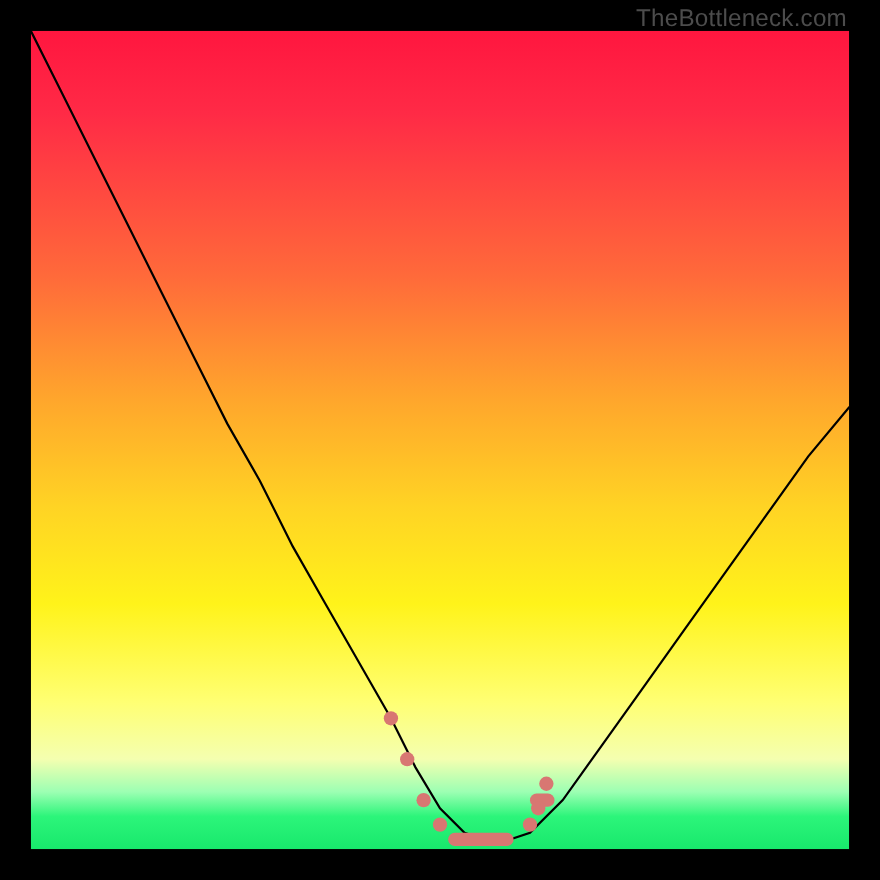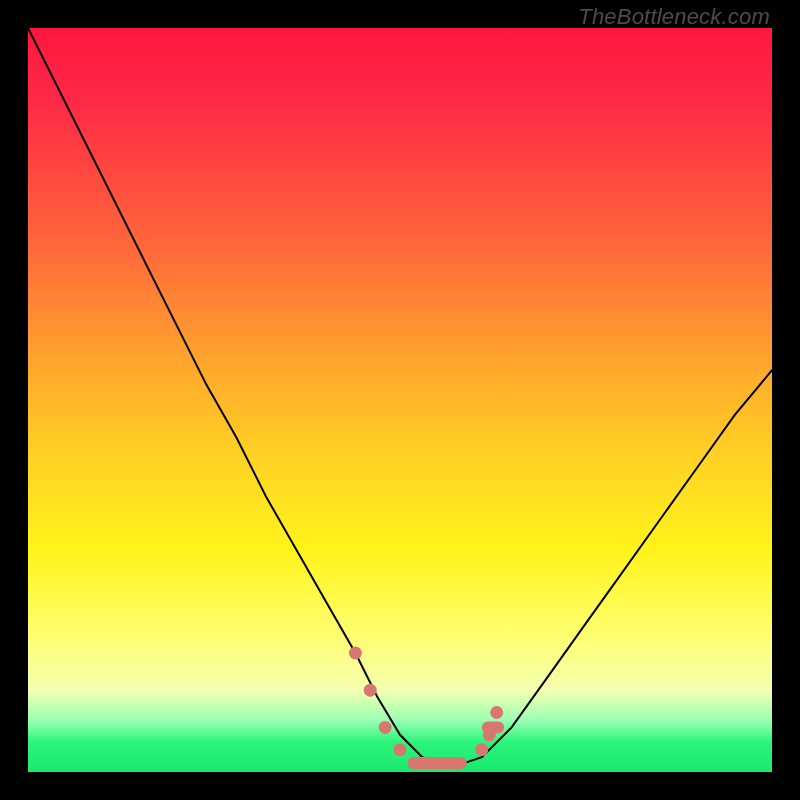--- a/index.html
+++ b/index.html
@@ -9,21 +9,20 @@
     height: 800px;
     background: #000;
     overflow: hidden;
     font-family: Arial, Helvetica, sans-serif;
   }
   .stage {
     position: relative;
     width: 800px;
     height: 800px;
     background: #000;
-    font-style: italic;
   }
   .plot-area {
     position: absolute;
     left: 28px;
     top: 28px;
     width: 744px;
     height: 744px;
     overflow: hidden;
   }
   .gradient-bg {

